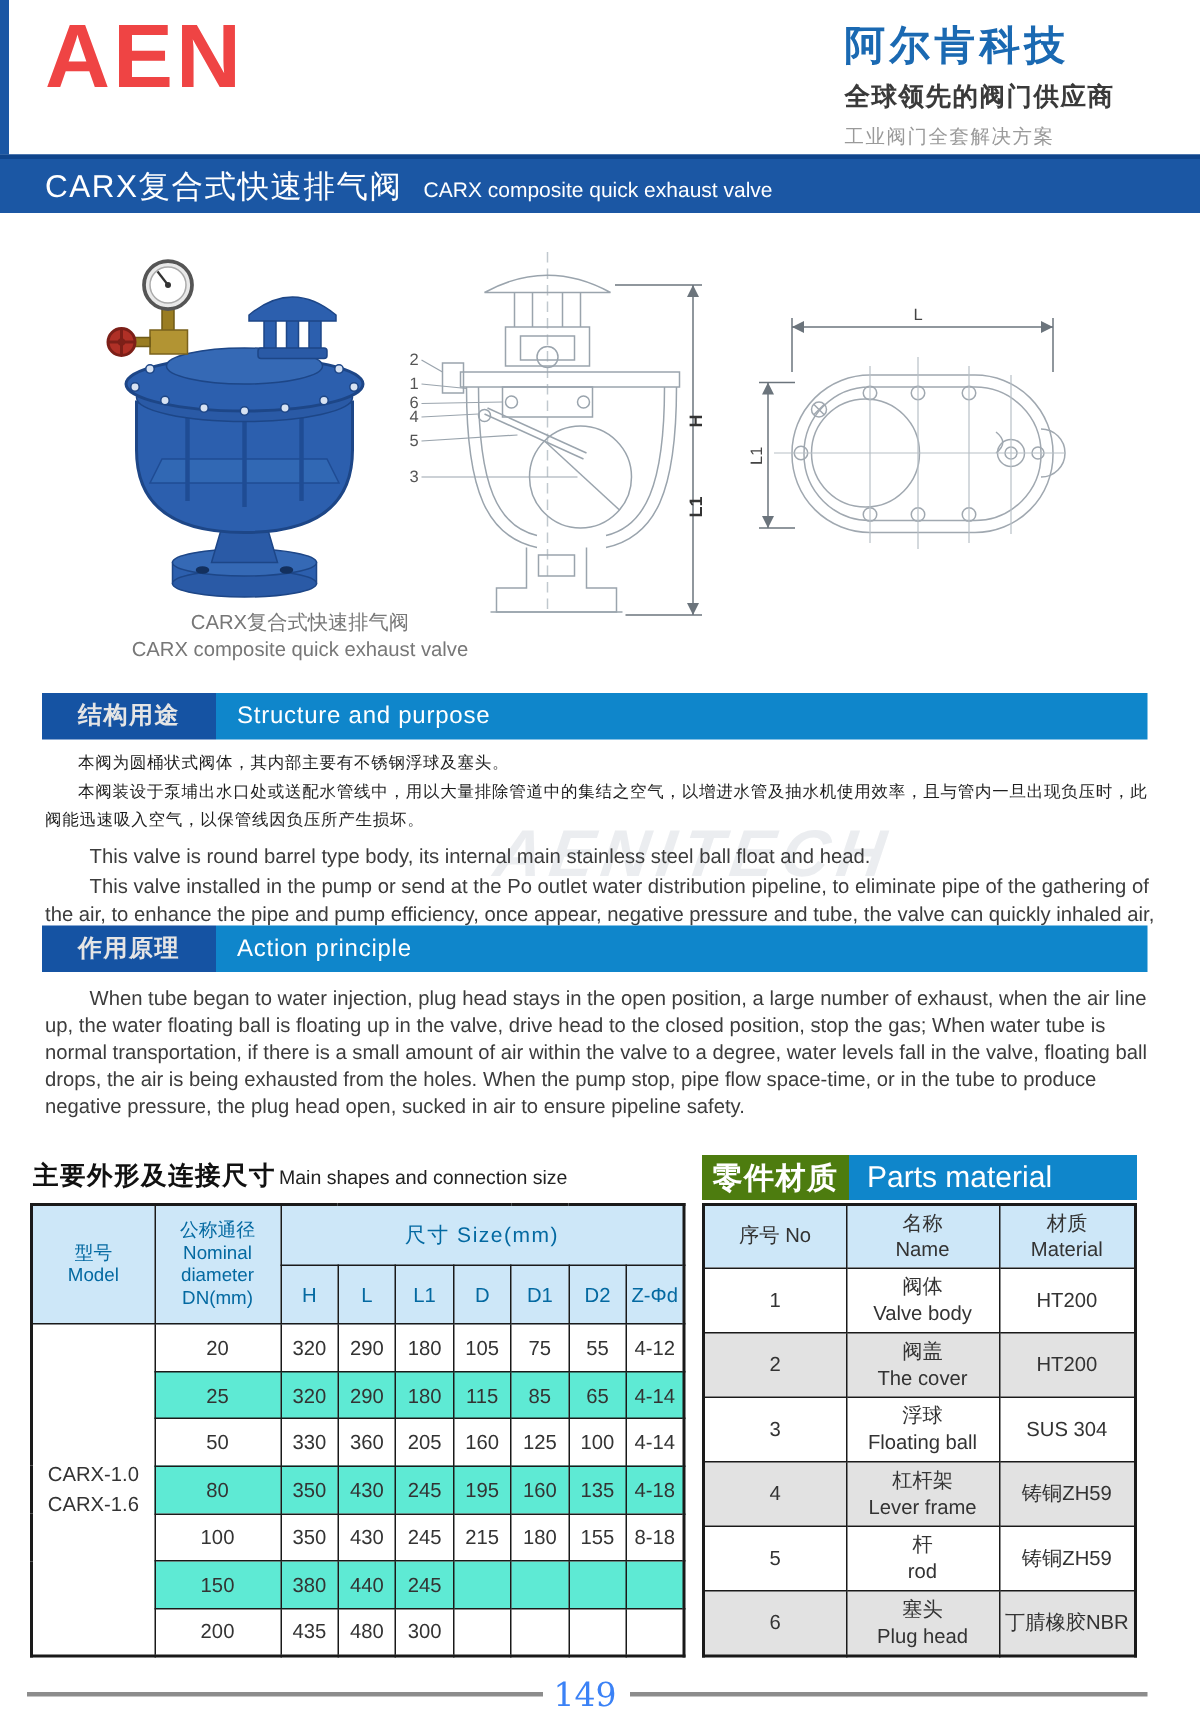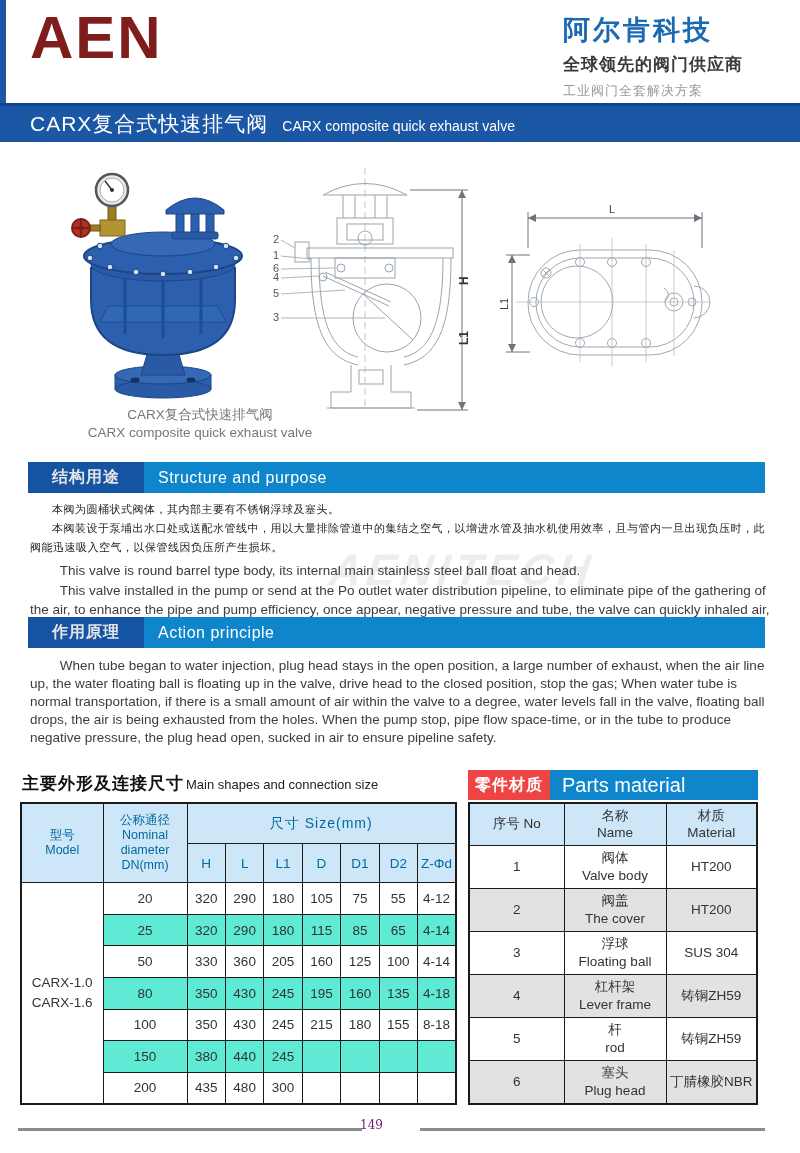--- a/index.html
+++ b/index.html
@@ -2,21 +2,21 @@
 <html><head>
 <meta charset="utf-8">
 <style>
   * { margin:0; padding:0; box-sizing:border-box; }
   html,body { background:#fff; }
   body { font-family:"Liberation Sans","DejaVu Sans",sans-serif; color:#222; }
   .page { position:relative; width:800px; height:1153px; background:#fff; overflow:hidden; }
 
   
   .left-stripe { position:absolute; left:0; top:0; width:6px; height:103px; background:#1b57a4; }
-  .logo { position:absolute; left:30px; top:8px; font-size:60px; font-weight:800; color:#7f1d1d; letter-spacing:2px; line-height:1; }
+  .logo { position:absolute; left:30px; top:8px; font-size:60px; font-weight:800; color:#ef4444; letter-spacing:2px; line-height:1; }
   .brand { position:absolute; left:563px; top:16px; width:220px; }
   .brand-name { font-size:27px; font-weight:800; color:#1a69b2; letter-spacing:3px; line-height:1.1; }
   .brand-tagline { font-size:17px; font-weight:700; color:#3a3a3a; margin-top:7px; letter-spacing:1px; }
   .brand-subtitle { font-size:13px; color:#9a9a9a; margin-top:6px; letter-spacing:1px; }
 
   
   .title-bar { position:absolute; left:0; top:103px; width:800px; height:39px; background:#1b57a4; border-top:3px solid #0f458c; display:flex; align-items:center; padding-left:30px; }
   .title-cn { color:#fff; font-size:21px; letter-spacing:1px; }
   .title-en { color:#fff; font-size:14px; margin-left:14px; margin-top:4px; }
 
@@ -44,33 +44,33 @@
   .size-table td { border:1px solid #1a1a1a; text-align:center; vertical-align:middle; font-size:13.5px; color:#333; padding:0; }
   .size-table td.hd { background:#cde7f8; color:#0369a1; }
   .size-table .hd-small { font-size:12.5px; line-height:1.2; }
   .size-table .hd-dim { font-size:13.5px; height:38px; }
   .size-table .grp { font-size:14px; height:40px; letter-spacing:1px; }
   .size-table tr.alt td { background:#5eead4; }
   .size-table td.model-cell { background:#fff; font-size:13.5px; line-height:1.5; }
   .size-table tr.body-row { height:31px; }
 
   .parts-bar { position:absolute; left:468px; top:770px; width:290px; height:30px; display:flex; }
-  .parts-bar .cn { background:#ef4444; color:#fff; font-size:16px; font-weight:700; padding:0 7px; display:flex; align-items:center; letter-spacing:1px; white-space:nowrap; }
+  .parts-bar .cn { background:#4d7c0f; color:#fff; font-size:20px; font-weight:700; padding:0 7px; display:flex; align-items:center; letter-spacing:1px; white-space:nowrap; }
   .parts-bar .en { background:#0f86cb; color:#fff; font-size:20px; padding:0 12px; display:flex; align-items:center; flex:1; }
 
   .parts-table { position:absolute; left:468px; top:802px; width:290px; height:303px; border:2px solid #1a1a1a; }
   .parts-table td { border:1px solid #1a1a1a; text-align:center; vertical-align:middle; font-size:13.5px; color:#333; line-height:1.3; padding:2px; }
   .parts-table td.hd { background:#cde7f8; height:42px; }
   .parts-table tr.alt td { background:#e2e2e2; }
 
   
   .foot-line { position:absolute; top:1128px; height:3px; background:#8c8c8c; }
   .foot-line.l { left:18px; width:344px; }
   .foot-line.r { left:420px; width:345px; }
-  .page-num { position:absolute; left:360px; top:1118px; width:60px; font-family:"DejaVu Serif","Liberation Serif",serif; font-size:12px; color:#701a75; }
+  .page-num { position:absolute; left:360px; top:1118px; width:60px; text-align:center; font-family:"DejaVu Serif","Liberation Serif",serif; font-size:22px; color:#3b82f6; }
 
   svg text { font-family:"Liberation Sans","DejaVu Sans",sans-serif; }
 </style>
 </head>
 <body>
 
 <div class="page">
 
   <div class="left-stripe"></div>
   <div class="logo">AEN</div>

